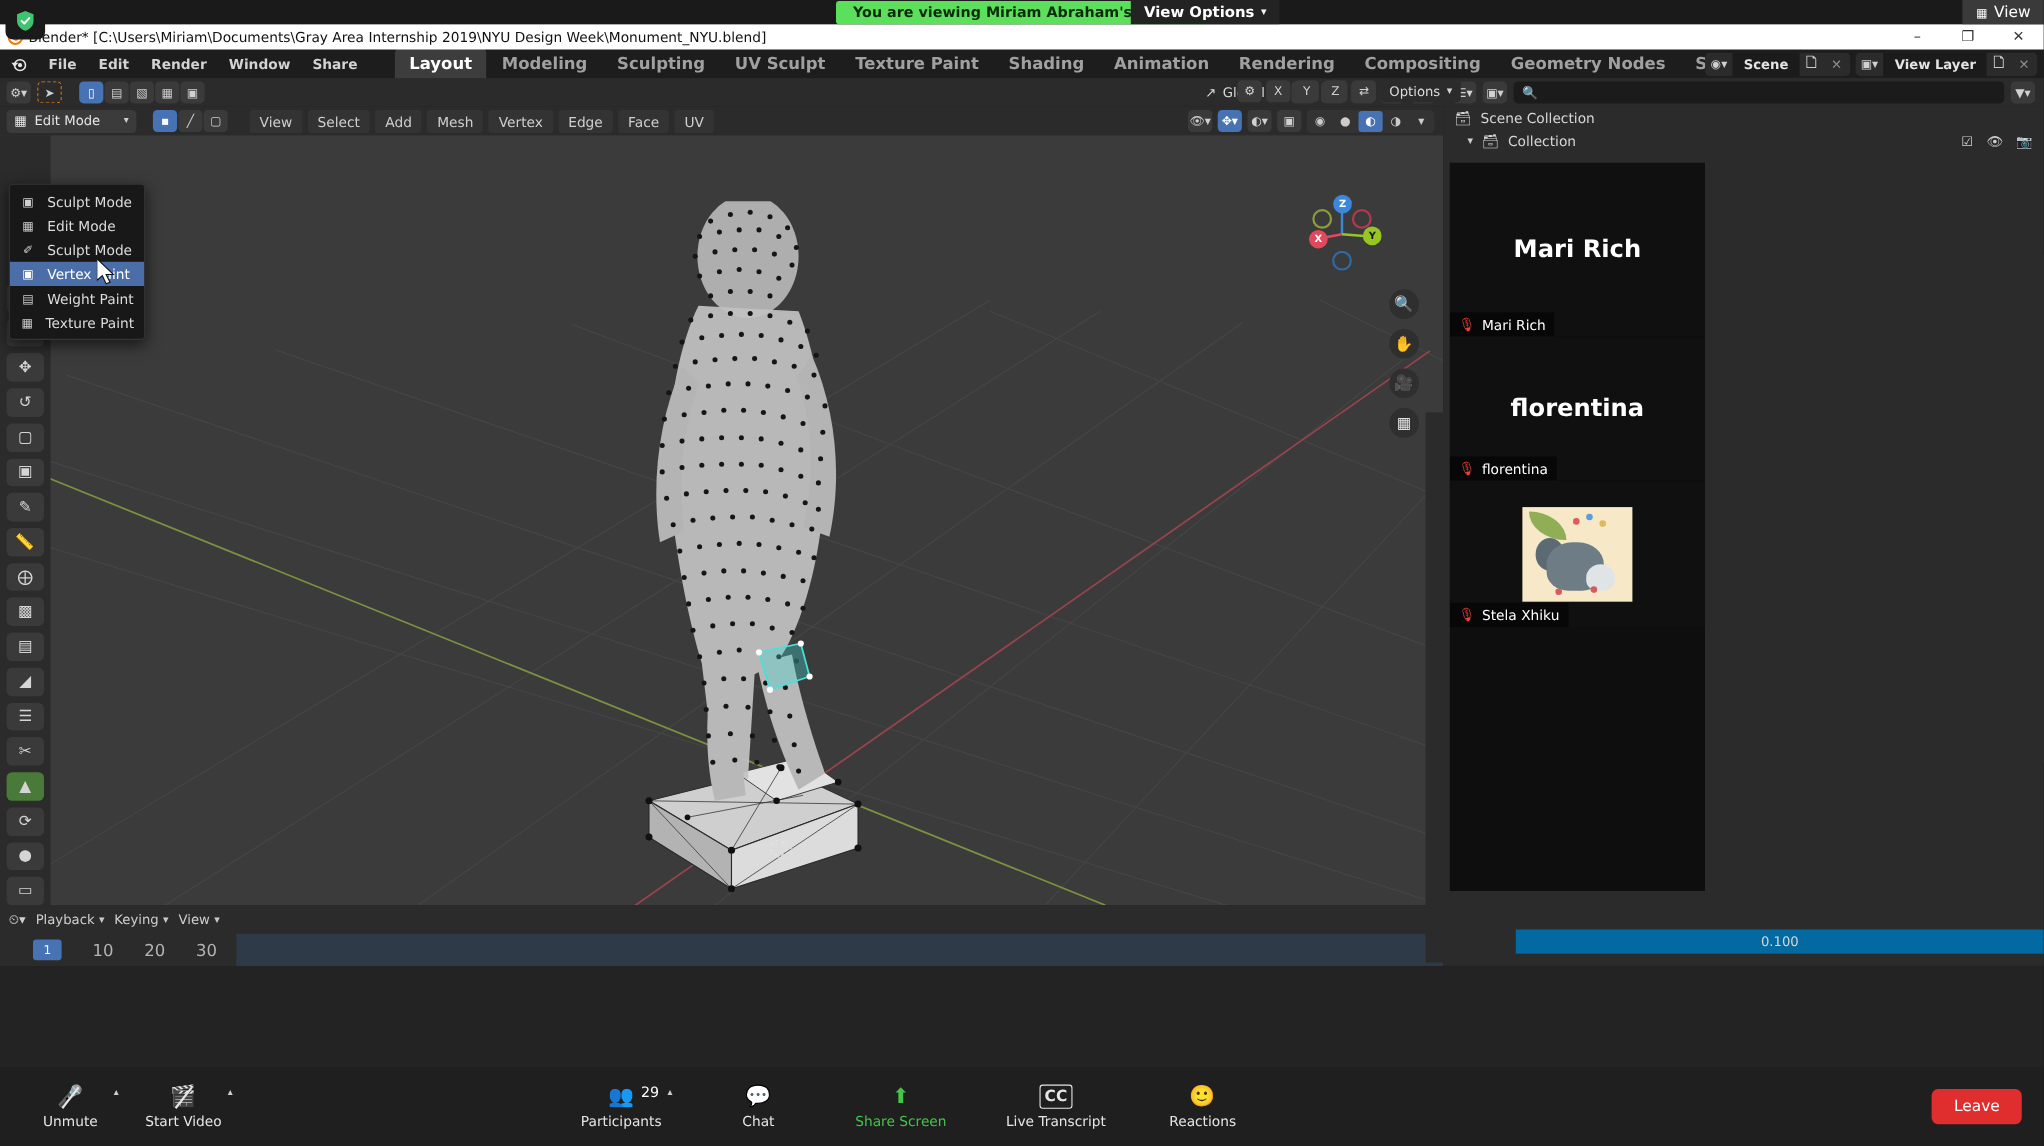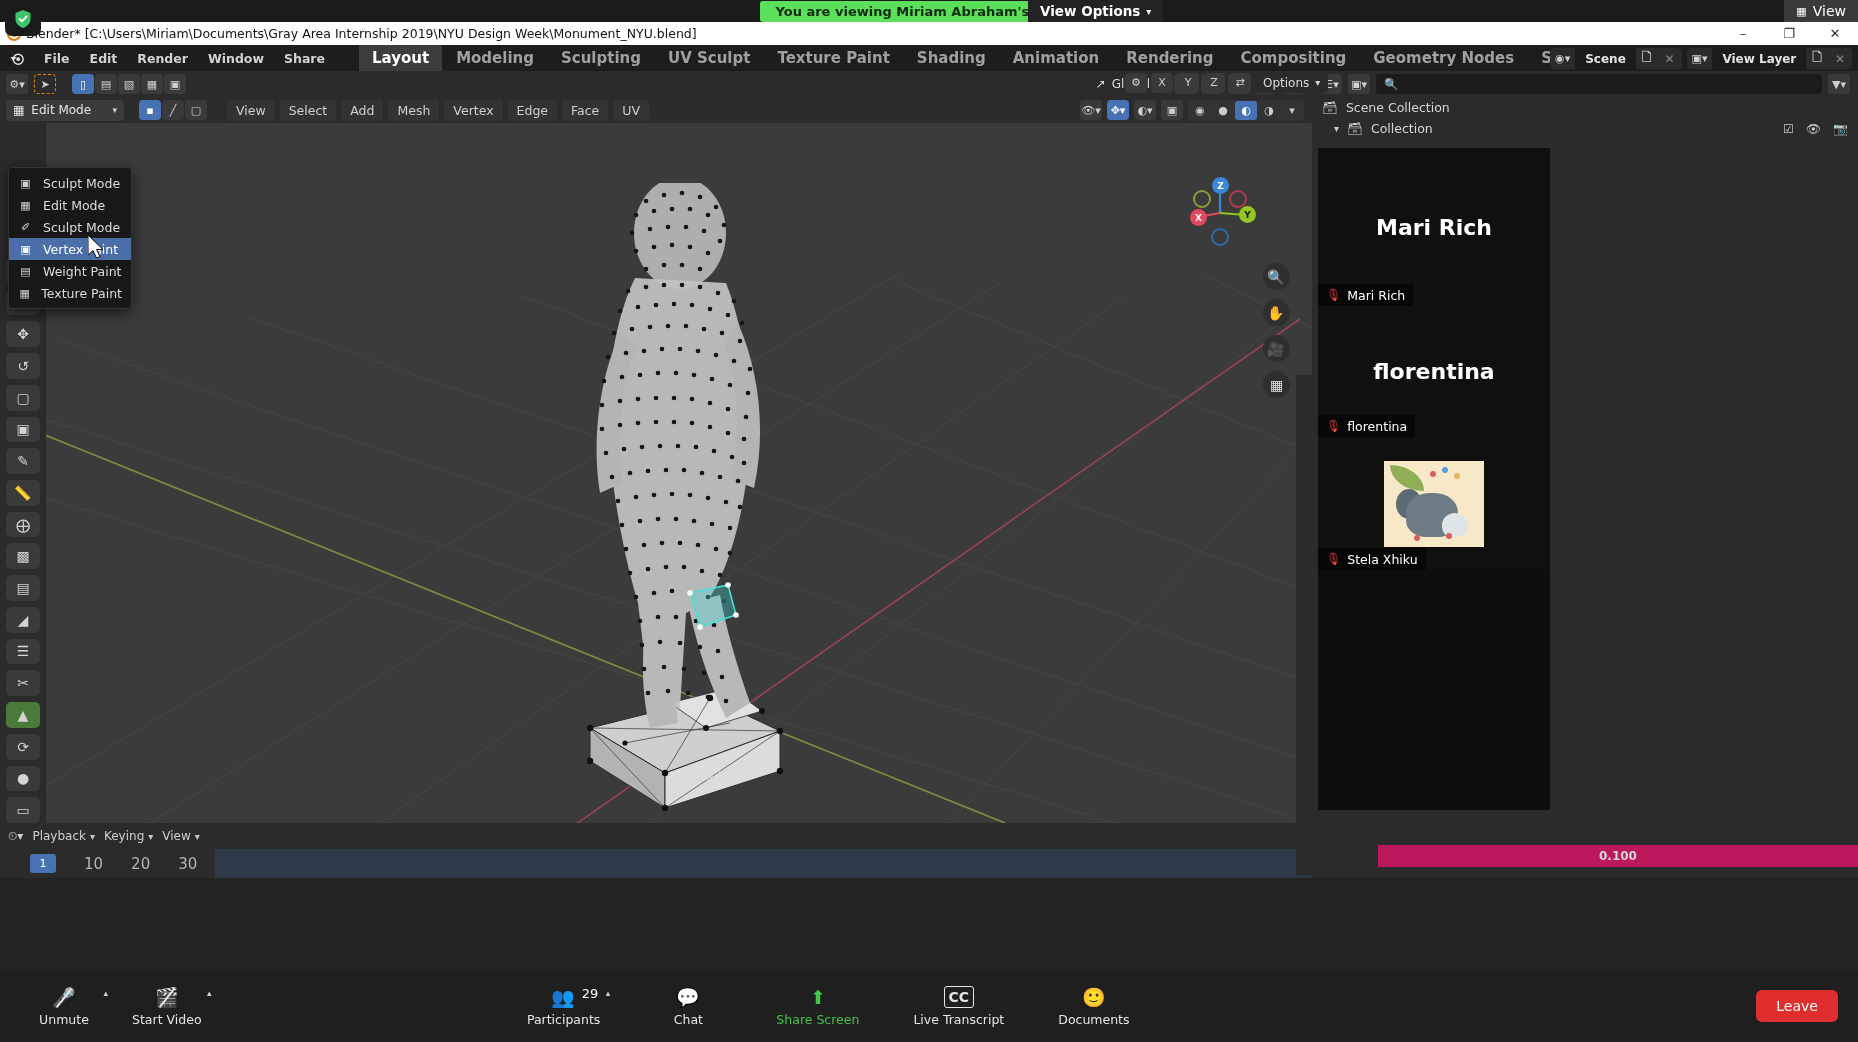--- a/index.html
+++ b/index.html
@@ -276,22 +276,22 @@
   .leave-btn {
     margin-left: auto; margin-right: 20px; background: #e02d2d; color: #fff;
     font-size: 14px; padding: 8px 20px; border-radius: 6px; font-weight: 500;
   }
   .unmute-slash { position:absolute; left:50%; top:0px; width:2px; height:24px; background:#e6e6e6;
                   transform: translateX(-50%) rotate(38deg); }
 
   
   .val-box {
     position: absolute; left: 1378px; top: 800px; width: 480px; height: 22px;
-    background: #be185d; display:flex; align-items:center; justify-content:center;
-    color: #d8d8d8; font-size: 12px; font-weight: bold;
+    background: #0369a1; display:flex; align-items:center; justify-content:center;
+    color: #d8d8d8; font-size: 12px;
   }
 
   
   .mode-menu {
     position: absolute; left: 8px; top: 122px; width: 124px;
     background: #181818; border: 1px solid #343434; border-radius: 4px;
     padding: 4px 0; z-index: 90; box-shadow: 0 4px 14px rgba(0,0,0,.6);
   }
   .mm-item {
     display: flex; align-items: center; gap: 10px; height: 22px; padding: 0 9px;
@@ -899,20 +899,20 @@
       <div class="zb-item green">
         <div class="zb-icon">⬆</div>
         <div class="zb-label">Share Screen</div>
       </div>
       <div class="zb-item">
         <div class="zb-icon" style="font-size:14px;font-weight:bold;border:1.5px solid #e6e6e6;border-radius:3px;padding:0 4px;">CC</div>
         <div class="zb-label">Live Transcript</div>
       </div>
       <div class="zb-item">
         <div class="zb-icon">🙂</div>
-        <div class="zb-label">Documents</div>
+        <div class="zb-label">Reactions</div>
       </div>
     </div>
 
     <div class="leave-btn">Leave</div>
   </div>
 
 </div>
 
 </body></html>

